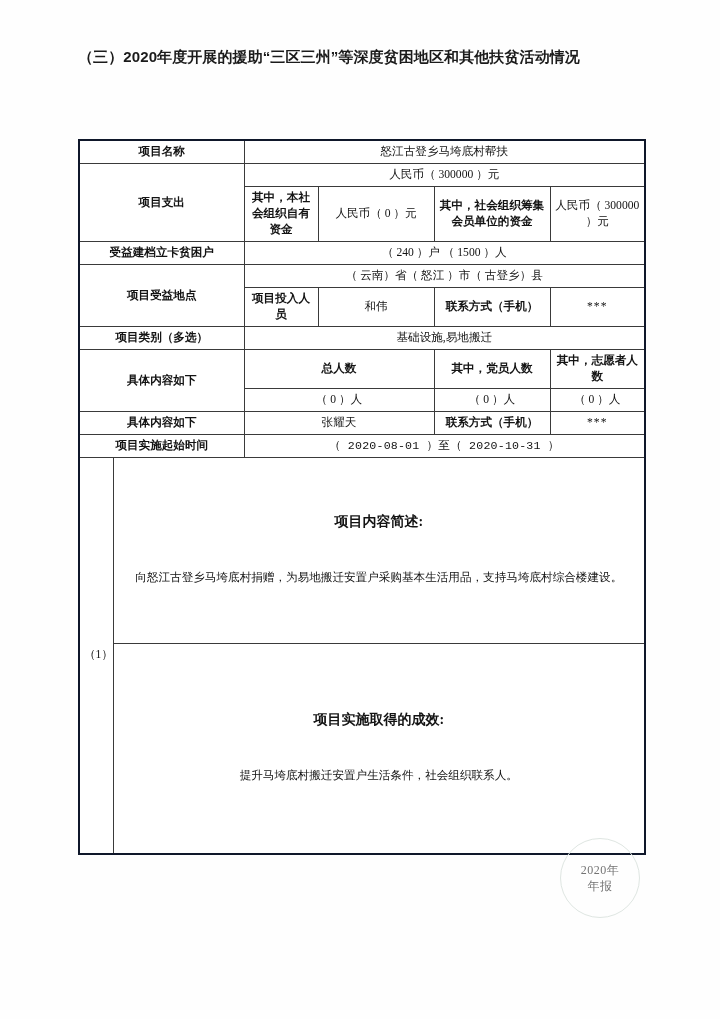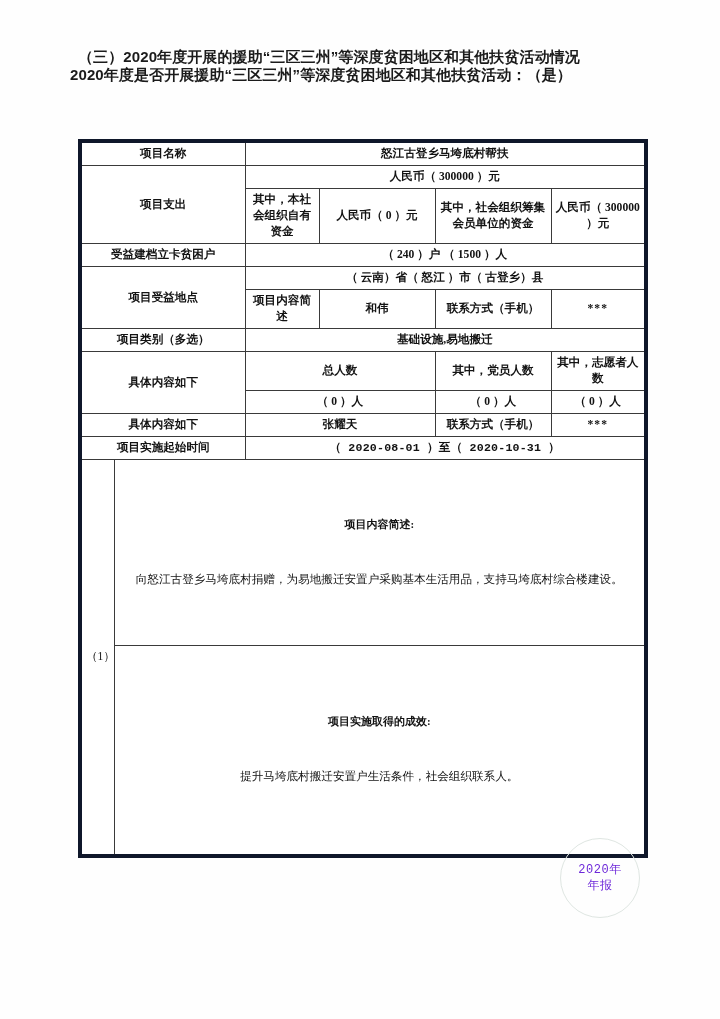--- a/index.html
+++ b/index.html
@@ -62,28 +62,28 @@
   table.doc td {
     border: 1px solid #3a3a3a;
     font-size: 11.6px;
     padding: 3px 4px;
     text-align: center;
     vertical-align: middle;
     line-height: 16px;
     color: #131313;
   }
   .outer {
-    border: 4px solid #0f172a;
+    border: 2px solid #0f172a;
     padding-left: 20px;
   }
   td.lbl {
     font-weight: bold;
     font-family: "Liberation Serif", "DejaVu Serif", serif;
   }
-  td.val { font-weight: bold; }
+  td.val { font-weight: normal; }
   td.sub-lbl { font-weight: bold; font-size: 11.4px; }
   .mono-num {
     font-family: "Liberation Mono", "DejaVu Sans Mono", monospace;
     font-size: 10.6px;
     letter-spacing: 0.2px;
   }
   .stars {
     letter-spacing: 1px;
     font-weight: bold;
     font-size: 12px;
@@ -94,61 +94,60 @@
     padding: 7px 9px 7px 9px;
   }
   td.idx {
     vertical-align: top;
     padding-top: 7px;
     font-size: 11.4px;
     text-align: center;
   }
   .ff-title {
     font-weight: bold;
-    font-size: 11px;
+    font-size: 14px;
     margin-bottom: 3px;
     display: block;
   }
   .ff-body {
     font-size: 11.6px;
     line-height: 19px;
     display: block;
     text-indent: 0;
     margin-top: 38px;
   }
 
   
   .stamp {
     position: absolute;
     left: 560px;
     top: 838px;
     width: 78px;
     height: 78px;
     border: 1.4px solid #dfe6e2;
     border-radius: 50%;
-    color: #6d28d9;
+    color: #737373;
     display: flex;
     flex-direction: column;
     align-items: center;
     justify-content: center;
-    font-family: Liberation Mono, monospace;
+    font-family: Liberation Serif, serif;
     font-size: 12px;
     line-height: 16px;
     letter-spacing: 0.5px;
     pointer-events: none;
   }
 </style>
 </head>
 <body>
 
 <div class="page">
 
   <div class="headings">
     <div class="hline indent">（三）2020年度开展的援助“三区三州”等深度贫困地区和其他扶贫活动情况</div>
-    <div class="hline">2020年度是否开展援助“三区三州”等深度贫困地区和其他扶贫活动：（是）</div>
   </div>
 
   <div class="tbl-wrap">
     <table class="doc outer">
       <colgroup>
         <col style="width:34px">
         <col style="width:131px">
         <col style="width:74px">
         <col style="width:116px">
         <col style="width:116px">
@@ -175,21 +174,21 @@
         <tr>
           <td class="lbl" colspan="2">受益建档立卡贫困户</td>
           <td class="val" colspan="4">（ 240 ）户 （ 1500 ）人</td>
         </tr>
 
         <tr>
           <td class="lbl" colspan="2" rowspan="2">项目受益地点</td>
           <td class="val" colspan="4">（ 云南）省（ 怒江 ）市（ 古登乡）县</td>
         </tr>
         <tr>
-          <td class="sub-lbl">项目内容简述</td>
+          <td class="sub-lbl">项目投入人员</td>
           <td class="val">和伟</td>
           <td class="sub-lbl">联系方式（手机）</td>
           <td class="val stars">***</td>
         </tr>
 
         <tr>
           <td class="lbl" colspan="2">项目类别（多选）</td>
           <td class="val" colspan="4">基础设施,易地搬迁</td>
         </tr>
 

